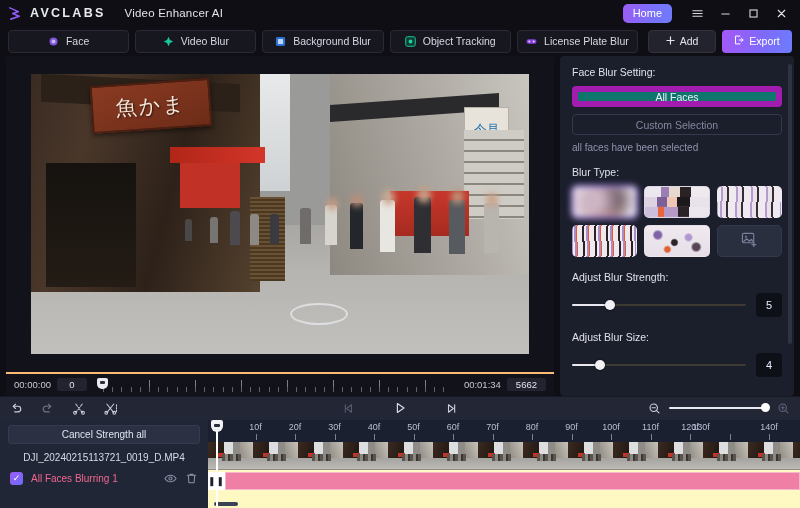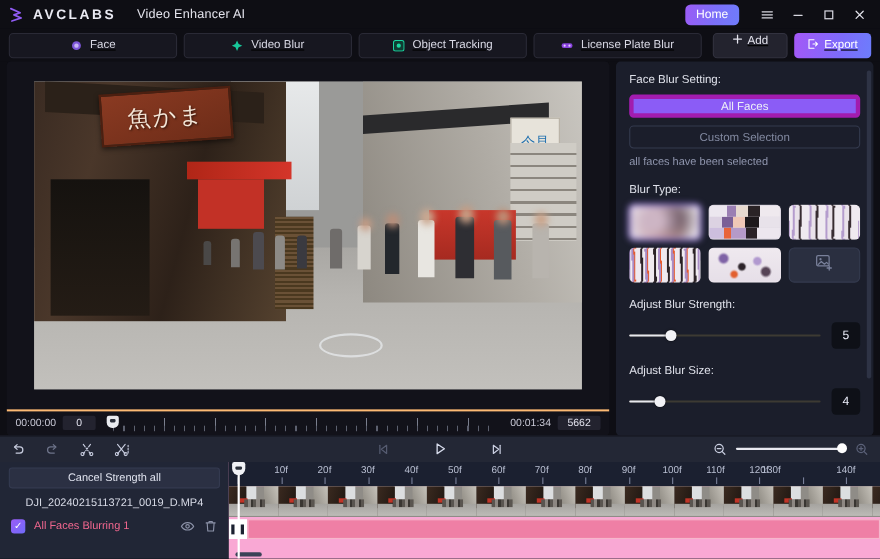--- a/index.html
+++ b/index.html
@@ -44,38 +44,37 @@
     color:#d7d7e0; font-size: 12px; cursor: pointer; background: none; border: none;
   }
   .win-btn svg { display:block; }
 
   
   .toolbar {
     height: 30px; flex: 0 0 30px;
     display: flex; align-items: center; gap: 6px;
     padding: 0 8px;
     background: #0e0e14;
-    text-decoration: underline;
   }
   .tool-btn {
     flex: 1 1 0;
     height: 23px;
     background: #171720;
     border: 1px solid #2a2a36;
     border-radius: 4px;
     display: flex; align-items: center; justify-content: center; gap: 7px;
     color: #d8d8e4; font-size: 10.5px;
     cursor: pointer;
   }
   .tool-btn .ic { width: 11px; height: 11px; display:block; flex:0 0 11px; }
   .toolbar-right { display: flex; gap: 6px; margin-left: 4px; }
   .add-btn {
     width: 68px; height: 23px; background: #23232e; border: 1px solid #32323f;
     border-radius: 4px; color: #e4e4ee; font-size: 10.5px;
-    display:flex; align-items:flex-start; justify-content:center; gap: 5px; cursor:pointer;
+    display:flex; align-items:center; justify-content:center; gap: 5px; cursor:pointer;
   }
   .export-btn {
     width: 70px; height: 23px;
     background: linear-gradient(100deg,#a458f7 0%, #7d6bfa 60%, #6d7dfc 100%);
     border: none; border-radius: 4px; color: #fff; font-size: 10.5px;
     display:flex; align-items:center; justify-content:center; gap: 5px; cursor:pointer;
   }
 
   
   .middle { flex: 1 1 auto; display: flex; gap: 0; padding: 0 6px 0 6px; min-height: 0; }
@@ -216,21 +215,21 @@
     flex: 1 1 auto; background:#1b1e2b; border-radius: 4px;
     position: relative; overflow: hidden;
     padding: 10px 12px 0 12px;
   }
   .side-label { color:#dfe1ea; font-size: 10.5px; margin-bottom: 8px; }
   .seg-btn {
     width: 100%; height: 21px; border-radius: 4px;
     display:flex; align-items:center; justify-content:center;
     font-size: 10.5px; cursor:pointer; margin-bottom: 7px;
   }
-  .seg-on  { background:#8b5cf6; border:4px solid #a21caf; color:#eef0f7; }
+  .seg-on  { background:#0f766e; border:6px solid #a21caf; color:#eef0f7; }
   .seg-off { background:#20243200; border:1px solid #343a4e; color:#8289a0; }
   .hint { color:#8f95ad; font-size: 10px; margin: 3px 0 13px; }
   .blurtypes { display:grid; grid-template-columns: repeat(3, 1fr); gap: 7px; }
   .bt {
     height: 32px; border-radius: 5px; cursor:pointer;
     border: 1px solid transparent; overflow:hidden; position:relative;
     background:#ddd7e2;
   }
   .bt.sel { border-color:#9b7bf0; box-shadow:0 0 0 1px #9b7bf0; }
   .bt-add {
@@ -315,21 +314,21 @@
   .layer-row { display:flex; align-items:center; gap: 8px; margin-top: 9px; padding: 0 2px; }
   .chk {
     width: 13px; height: 13px; border-radius:3px;
     background: linear-gradient(135deg,#9b5cf6,#6f6bfa);
     display:flex; align-items:center; justify-content:center;
     color:#fff; font-size:9px; cursor:pointer; flex:0 0 13px;
   }
   .layer-name { color:#f2678f; font-size:10px; flex:1 1 auto; }
   .layer-ic { color:#8c92a8; cursor:pointer; display:flex; }
 
-  .tl-right { flex: 1 1 auto; position:relative; overflow:hidden; background:#f9a8d4; }
+  .tl-right { flex: 1 1 auto; position:relative; overflow:hidden; background:#fef9c3; }
   .tl-ruler { height: 22px; position:relative; background:#1b2030; }
   .tl-ruler .lbl {
     position:absolute; top: 2px; color:#b9bfd2; font-size: 9px;
     transform: translateX(-50%);
   }
   .tl-ruler .tk {
     position:absolute; top: 14px; width:1px; height:6px; background:#79809a;
   }
   .filmstrip {
     height: 28px; position:relative; overflow:hidden;
@@ -423,20 +422,29 @@
 
     <div class="tool-btn">
       <span class="ic">
         <svg width="11" height="11" viewBox="0 0 12 12">
           <path d="M6 .8 L7.6 4.4 L11.2 6 L7.6 7.6 L6 11.2 L4.4 7.6 L.8 6 L4.4 4.4 Z" fill="#18c79a"></path>
         </svg>
       </span>
       <span>Video Blur</span>
     </div>
 
+    <div class="tool-btn">
+      <span class="ic">
+        <svg width="11" height="11" viewBox="0 0 12 12">
+          <rect x="1" y="1" width="10" height="10" rx="1.6" fill="#2f6fd0"></rect>
+          <rect x="3.2" y="3.2" width="5.6" height="5.6" rx="1" fill="#bcd8f7"></rect>
+        </svg>
+      </span>
+      <span>Background Blur</span>
+    </div>
 
     <div class="tool-btn">
       <span class="ic">
         <svg width="11" height="11" viewBox="0 0 12 12">
           <rect x="0.8" y="0.8" width="10.4" height="10.4" rx="2" fill="#0f3d33" stroke="#1bd6a0" stroke-width="1"></rect>
           <circle cx="6" cy="6" r="2.1" fill="#1bd6a0"></circle>
         </svg>
       </span>
       <span>Object Tracking</span>
     </div>

